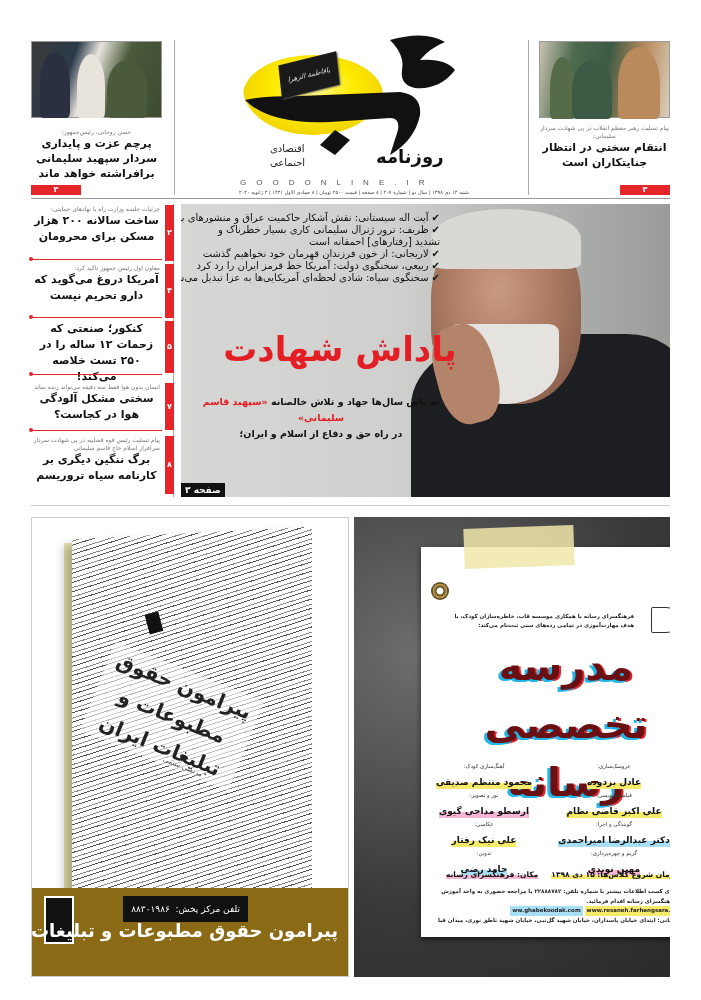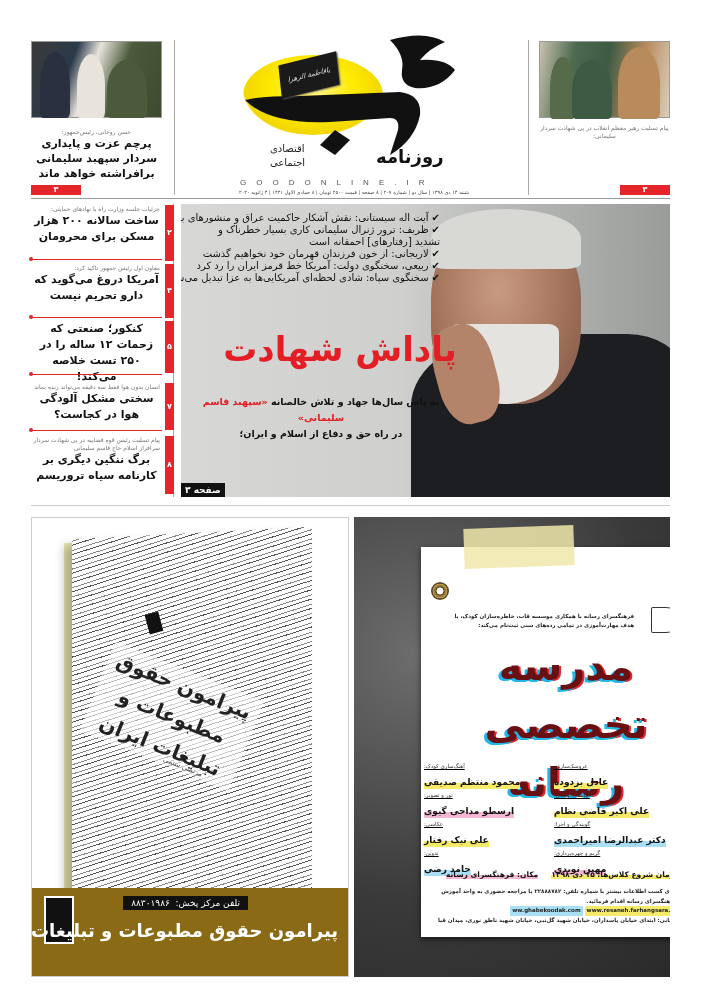--- a/index.html
+++ b/index.html
@@ -50,33 +50,33 @@
   .page-tag { position: absolute; left: 0; bottom: 0; background: #111; color: #fff; font-size: 9px; font-weight: bold; padding: 2px 4px; }
 
   
   .book-ad { position: absolute; left: 31px; top: 517px; width: 318px; height: 460px; border: 1px solid #ccc; background: #fff; }
   .book { position: absolute; left: 40px; top: 15px; width: 240px; height: 375px; background: repeating-linear-gradient(-15deg, #fff 0 4px, #555 4px 5px, #fff 5px 8px, #888 8px 9px); transform: skewY(-3deg); box-shadow: -8px 6px 10px rgba(0,0,0,0.25); }
   .book-spine { position: absolute; left: 32px; top: 25px; width: 10px; height: 370px; background: #e8e6b0; transform: skewY(-3deg); }
   .book-title { position: absolute; left: 60px; top: 150px; width: 160px; font-size: 20px; color: #222; background: rgba(255,255,255,0.6); transform: rotate(22deg); text-align: center; line-height: 32px; font-weight: bold; }
   .book-author { position: absolute; left: 130px; top: 245px; font-size: 7px; color: #444; transform: rotate(22deg); }
   .book-logo { position: absolute; left: 115px; top: 95px; width: 14px; height: 20px; background: #111; transform: rotate(-15deg); }
   .book-banner { position: absolute; left: 0; bottom: 0; width: 100%; height: 88px; background: #8a6a14; }
-  .phone-box { position: absolute; right: 100px; top: 8px; background: #111; color: #fff; font-size: 9px; padding: 2px 8px; white-space: nowrap; }
+  .phone-box { position: absolute; right: 100px; top: 8px; background: #111; color: #fff; font-size: 9px; padding: 8px 8px; white-space: nowrap; }
   .banner-title { position: absolute; right: 10px; top: 32px; font-size: 18px; font-weight: bold; color: #fff; white-space: nowrap; }
   .banner-logo { position: absolute; left: 12px; top: 8px; width: 30px; height: 48px; background: #111; border: 2px solid #fff; }
 
   
   .school-ad { position: absolute; left: 354px; top: 517px; width: 316px; height: 460px; background: radial-gradient(circle at 20% 30%, #6d6d6d, #3a3a3a 60%, #2a2a2a); overflow: hidden; }
   .poster { position: absolute; left: 19px; top: 30px; width: 268px; height: 390px; background: #fff; box-shadow: 0 2px 6px rgba(0,0,0,0.6); margin-left: 48px; }
   .tape { position: absolute; left: 110px; top: 10px; width: 110px; height: 40px; background: rgba(240,232,170,0.85); transform: rotate(-2deg); }
   .poster-intro { position: absolute; right: 55px; top: 65px; width: 190px; font-size: 5.5px; line-height: 9px; color: #222; text-align: right; font-weight: bold; }
   .megaphone { position: absolute; right: 8px; top: 60px; width: 30px; height: 26px; border: 1.5px solid #333; border-radius: 2px 50% 50% 2px; }
   .poster-emblem { position: absolute; left: 10px; top: 35px; width: 18px; height: 18px; border-radius: 50%; background: radial-gradient(circle,#fff 25%,#5b4a2a 30%,#c9a14a 55%,#5b4a2a 60%); }
   .poster-title { position: absolute; left: 30px; top: 90px; width: 230px; font-size: 40px; font-weight: bold; color: #6a0f12; text-shadow: -3px 2px 0 #23b6e8, 2px 1px 0 #e3262e; text-align: center; line-height: 58px; }
-  .credits { position: absolute; top: 215px; width: 120px; text-align: left; text-decoration: underline; }
+  .credits { position: absolute; top: 215px; width: 120px; text-align: center; }
   .credits.right { right: 15px; }
   .credits.left { right: 145px; }
   .credit-role { font-size: 5.5px; color: #333; line-height: 8px; }
   .credit-name { font-size: 9px; font-weight: bold; color: #111; line-height: 13px; margin-bottom: 2px; display: inline-block; }
   .hl-yellow { background: linear-gradient(transparent 55%, #f6ea6b 55%); }
   .hl-pink { background: linear-gradient(transparent 55%, #f5b7d4 55%); }
   .hl-blue { background: linear-gradient(transparent 55%, #a8dff4 55%); }
   .poster-when { position: absolute; top: 323px; right: 15px; width: 240px; font-size: 7.5px; font-weight: bold; color: #111; white-space: nowrap; }
   .poster-footer { position: absolute; top: 340px; right: 12px; width: 246px; font-size: 5.5px; color: #222; line-height: 9.5px; text-align: right; font-weight: bold; }
   .url-chip { padding: 0 2px; direction: ltr; display: inline-block; }
@@ -110,20 +110,21 @@
 <div class="dateline">شنبه ۱۴ دی ۱۳۹۸ | سال دو | شماره ۲۰۷ | ۸ صفحه | قیمت ۲۵۰۰ تومان | ۸ جمادی الاول ۱۴۴۱ | ۴ ژانویه ۲۰۲۰</div>
 
 <div class="vline" style="left:528px;top:40px;height:155px;"></div>
 <div class="thumb right">
   <div class="fig" style="left:10px;top:15px;width:25px;height:62px;background:#556b4a;"></div>
   <div class="fig" style="left:32px;top:18px;width:40px;height:59px;background:#3d5a44;"></div>
   <div class="fig" style="left:78px;top:5px;width:42px;height:72px;background:#b88a5c;"></div>
 </div>
 <div class="abs" style="left:539px;top:124px;width:131px;">
   <div class="kicker">پیام تسلیت رهبر معظم انقلاب در پی شهادت سردار سلیمانی:</div>
+  <div class="hl-small">انتقام سختی در انتظار جنایتکاران است</div>
 </div>
 <div class="pagebar" style="left:620px;top:185px;width:50px;">۳</div>
 
 <div class="hline" style="left:31px;top:198px;width:639px;"></div>
 
 <div class="vline" style="left:173px;top:204px;height:293px;"></div>
 
 <div class="side-item" style="top:205px;">
   <div class="num" style="height:56px;line-height:56px;">۲</div>
   <div class="kicker">جزئیات جلسه وزارت راه با نهادهای حمایتی:</div>

